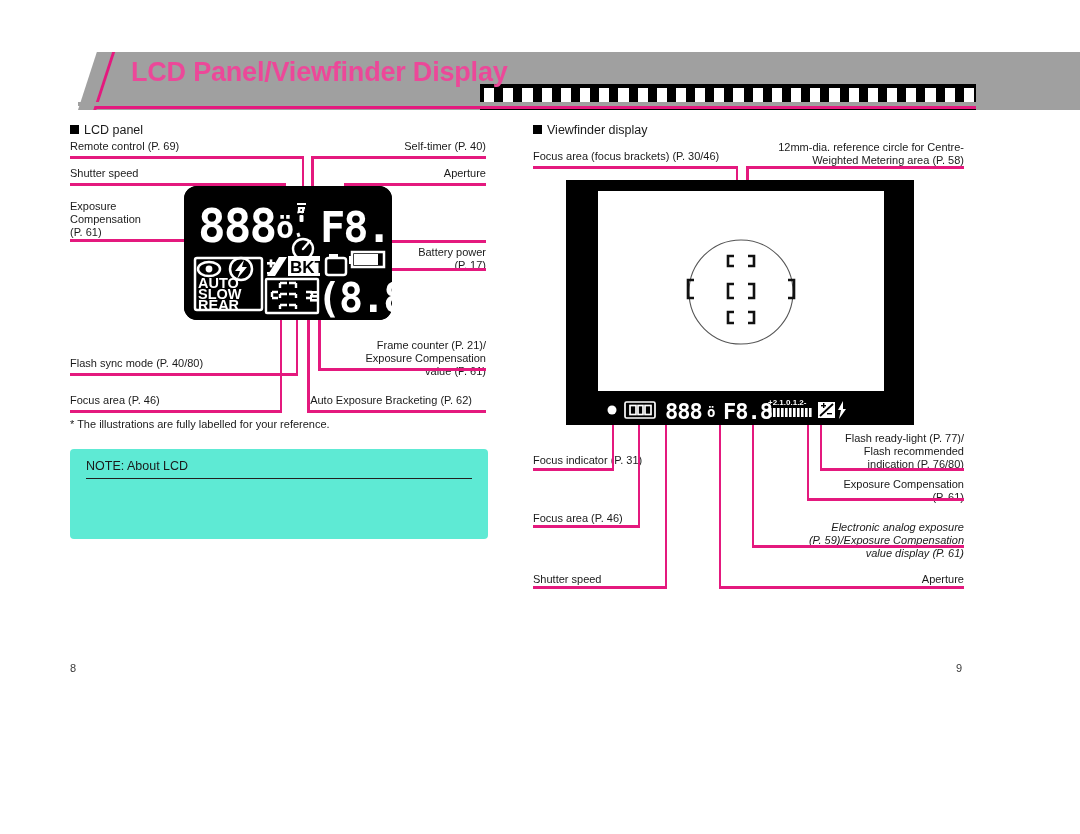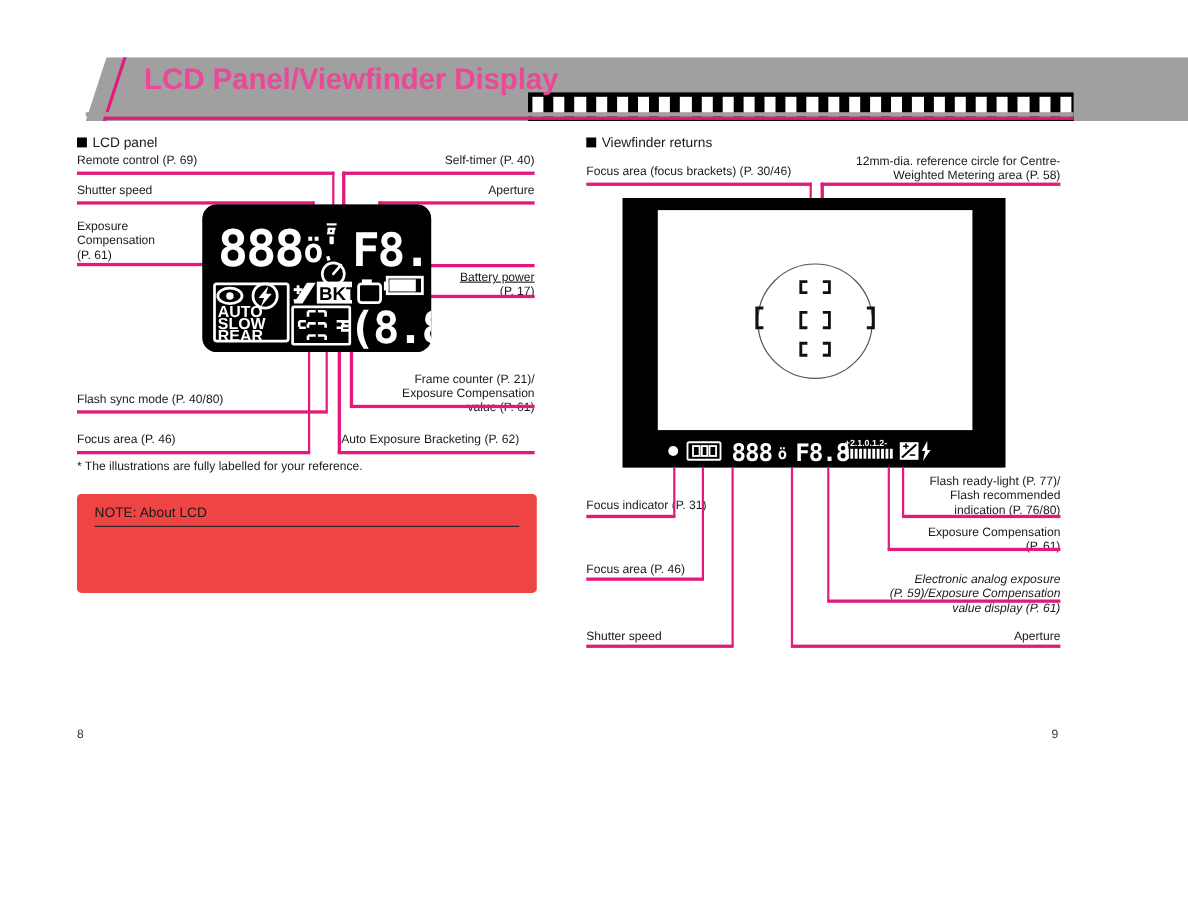--- a/index.html
+++ b/index.html
@@ -121,21 +121,21 @@
     width: 208px; height: 134px;
     background: #000000;
     border-radius: 13px;
   }
 
   
   .notebox {
     position: absolute;
     left: 70px; top: 449px;
     width: 418px; height: 90px;
-    background: #ef4444;
+    background: #5eead4;
     border-radius: 4px;
   }
   .note-title {
     position: absolute;
     left: 16px; top: 10px;
     font-size: 12.5px;
     color: #1a1a1a;
   }
   .note-rule {
     position: absolute;
@@ -217,21 +217,21 @@
   </div>
 
   <div class="lbl" style="left:70px; top:140px;">Remote control (P. 69)</div>
   <div class="lbl" style="left:70px; top:167px;">Shutter speed</div>
   <div class="lbl" style="left:70px; top:200px;">Exposure
 Compensation
 (P. 61)</div>
 
   <div class="lbl r" style="left:300px; width:186px; top:140px;">Self-timer (P. 40)</div>
   <div class="lbl r" style="left:300px; width:186px; top:167px;">Aperture</div>
-  <div class="lbl r" style="left:300px; width:186px; top:246px;text-decoration:underline;">Battery power
+  <div class="lbl r" style="left:300px; width:186px; top:246px;">Battery power
 (P. 17)</div>
 
   <div class="lbl" style="left:70px; top:357px;">Flash sync mode (P. 40/80)</div>
   <div class="lbl" style="left:70px; top:394px;">Focus area (P. 46)</div>
   <div class="lbl r" style="left:330px; width:156px; top:339px;">Frame counter (P. 21)/
 Exposure Compensation
 value (P. 61)</div>
   <div class="lbl r" style="left:276px; width:196px; top:394px;">Auto Exposure Bracketing (P. 62)</div>
 
   <div class="lbl" style="left:70px; top:418px; font-size:11px;">* The illustrations are fully labelled for your reference.</div>
@@ -368,21 +368,21 @@
   </div>
 
   <div class="notebox">
     <div class="note-title">NOTE: About LCD</div>
     <div class="note-rule"></div>
   </div>
 
   <div class="page-num" style="left:70px; top:662px;">8</div>
 
   <div class="sect-head" style="left:533px; top:123px;">
-    <span class="sq"></span><span>Viewfinder returns</span>
+    <span class="sq"></span><span>Viewfinder display</span>
   </div>
 
   <div class="lbl" style="left:533px; top:150px;">Focus area (focus brackets) (P. 30/46)</div>
   <div class="lbl r" style="left:744px; width:220px; top:141px;">12mm-dia. reference circle for Centre-
 Weighted Metering area (P. 58)</div>
 
   <div class="mrule mh" style="left:533px; top:166px; width:205px;"></div>
   <div class="mrule mv" style="left:735.5px; top:166px; height:122px;"></div>
   <div class="mrule mh" style="left:735.5px; top:286px; width:135px;"></div>
 

